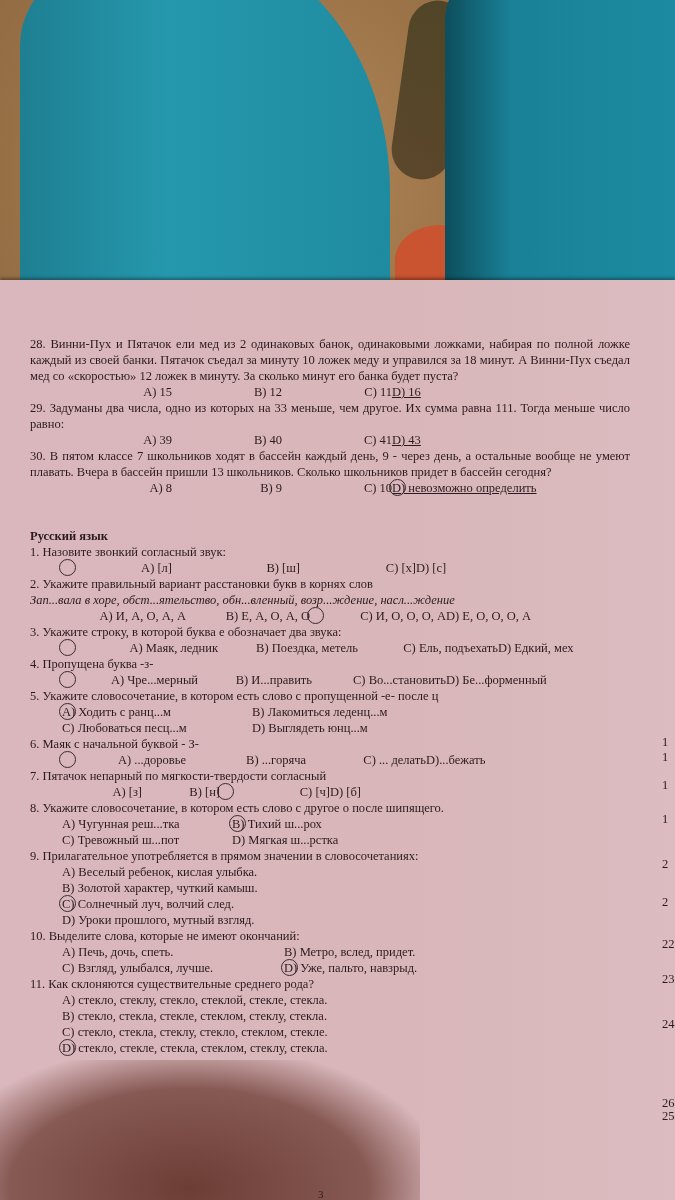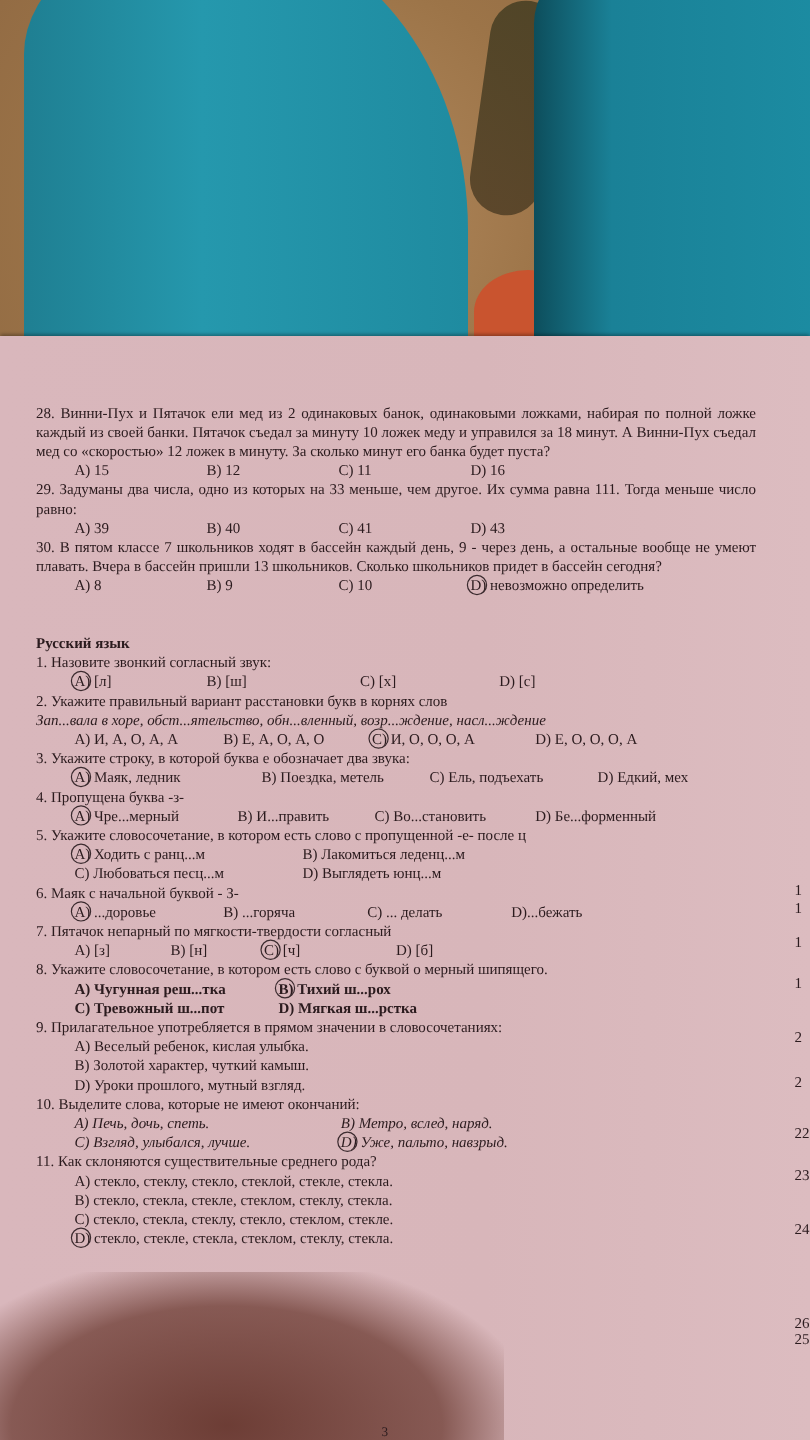--- a/index.html
+++ b/index.html
@@ -29,23 +29,23 @@
     }
     .shadow {
       position: absolute; left: 0; top: 1060px; width: 420px; height: 160px;
       background: radial-gradient(ellipse at 45% 80%, rgba(90,40,30,.85) 0%, rgba(100,50,40,.7) 55%, rgba(120,60,50,0) 80%);
       pointer-events: none;
     }
     .content { position: absolute; left: 30px; top: 336px; width: 600px; color: #2b1b1e; font-size: 12.5px; line-height: 16px; }
     .q { margin: 0; }
     .q-text { display: block; text-align: justify; }
     .opts { display: flex; padding-left: 32px; }
-    .opts .opt { flex: 0 0 auto; }
+    .opts .opt { flex: 0 0 auto; text-align: right; }
     .opts4 .opt { width: 110px; }
-    .opts4 .opt:last-child { width: auto; }
+    .opts4 .opt:last-child { width: auto; text-decoration: underline; }
     .opts2 { display: grid; grid-template-columns: 190px 200px; padding-left: 32px; }
     .opts-col { padding-left: 32px; }
     .opt { position: relative; }
     .opt.selected::before {
       content: ""; position: absolute; left: -3px; top: -1px; width: 15px; height: 15px;
       border: 1.3px solid #3a2a2e; border-radius: 50%;
     }
     .section-title { font-weight: bold; margin-top: 32px; }
     .italic { font-style: italic; }
     .margin-num { position: absolute; left: 662px; font-size: 12.5px; color: #2b1b1e; }
@@ -162,43 +162,44 @@
     <span class="q-text"><span>7.</span> <span>Пятачок непарный по мягкости-твердости согласный</span></span>
     <div class="opts">
       <span class="opt" style="width:80px">A) [з]</span>
       <span class="opt" style="width:78px">B) [н]</span>
       <span class="opt selected" style="width:110px">C) [ч]</span>
       <span class="opt">D) [б]</span>
     </div>
   </div>
 
   <div class="q">
-    <span class="q-text"><span>8.</span> <span>Укажите словосочетание, в котором есть слово с буквой о мерный шипящего.</span></span>
-    <div class="opts2" style="grid-template-columns:170px 200px;font-weight:bold;">
+    <span class="q-text"><span>8.</span> <span>Укажите словосочетание, в котором есть слово с другое о после шипящего.</span></span>
+    <div class="opts2" style="grid-template-columns:170px 200px;">
       <span class="opt">A) Чугунная реш...тка</span>
       <span class="opt selected">B) Тихий ш...рох</span>
       <span class="opt">C) Тревожный ш...пот</span>
       <span class="opt">D) Мягкая ш...рстка</span>
     </div>
   </div>
 
   <div class="q">
     <span class="q-text"><span>9.</span> <span>Прилагательное употребляется в прямом значении в словосочетаниях:</span></span>
     <div class="opts-col">
       <div class="opt">A) Веселый ребенок, кислая улыбка.</div>
       <div class="opt">B) Золотой характер, чуткий камыш.</div>
+      <div class="opt selected">C) Солнечный луч, волчий след.</div>
       <div class="opt">D) Уроки прошлого, мутный взгляд.</div>
     </div>
   </div>
 
   <div class="q">
     <span class="q-text"><span>10.</span> <span>Выделите слова, которые не имеют окончаний:</span></span>
-    <div class="opts2" style="grid-template-columns:222px 200px;font-style:italic;">
+    <div class="opts2" style="grid-template-columns:222px 200px;">
       <span class="opt">A) Печь, дочь, спеть.</span>
-      <span class="opt">B) Метро, вслед, наряд.</span>
+      <span class="opt">B) Метро, вслед, придет.</span>
       <span class="opt">C) Взгляд, улыбался, лучше.</span>
       <span class="opt selected">D) Уже, пальто, навзрыд.</span>
     </div>
   </div>
 
   <div class="q">
     <span class="q-text"><span>11.</span> <span>Как склоняются существительные среднего рода?</span></span>
     <div class="opts-col">
       <div class="opt">A) стекло, стеклу, стекло, стеклой, стекле, стекла.</div>
       <div class="opt">B) стекло, стекла, стекле, стеклом, стеклу, стекла.</div>

